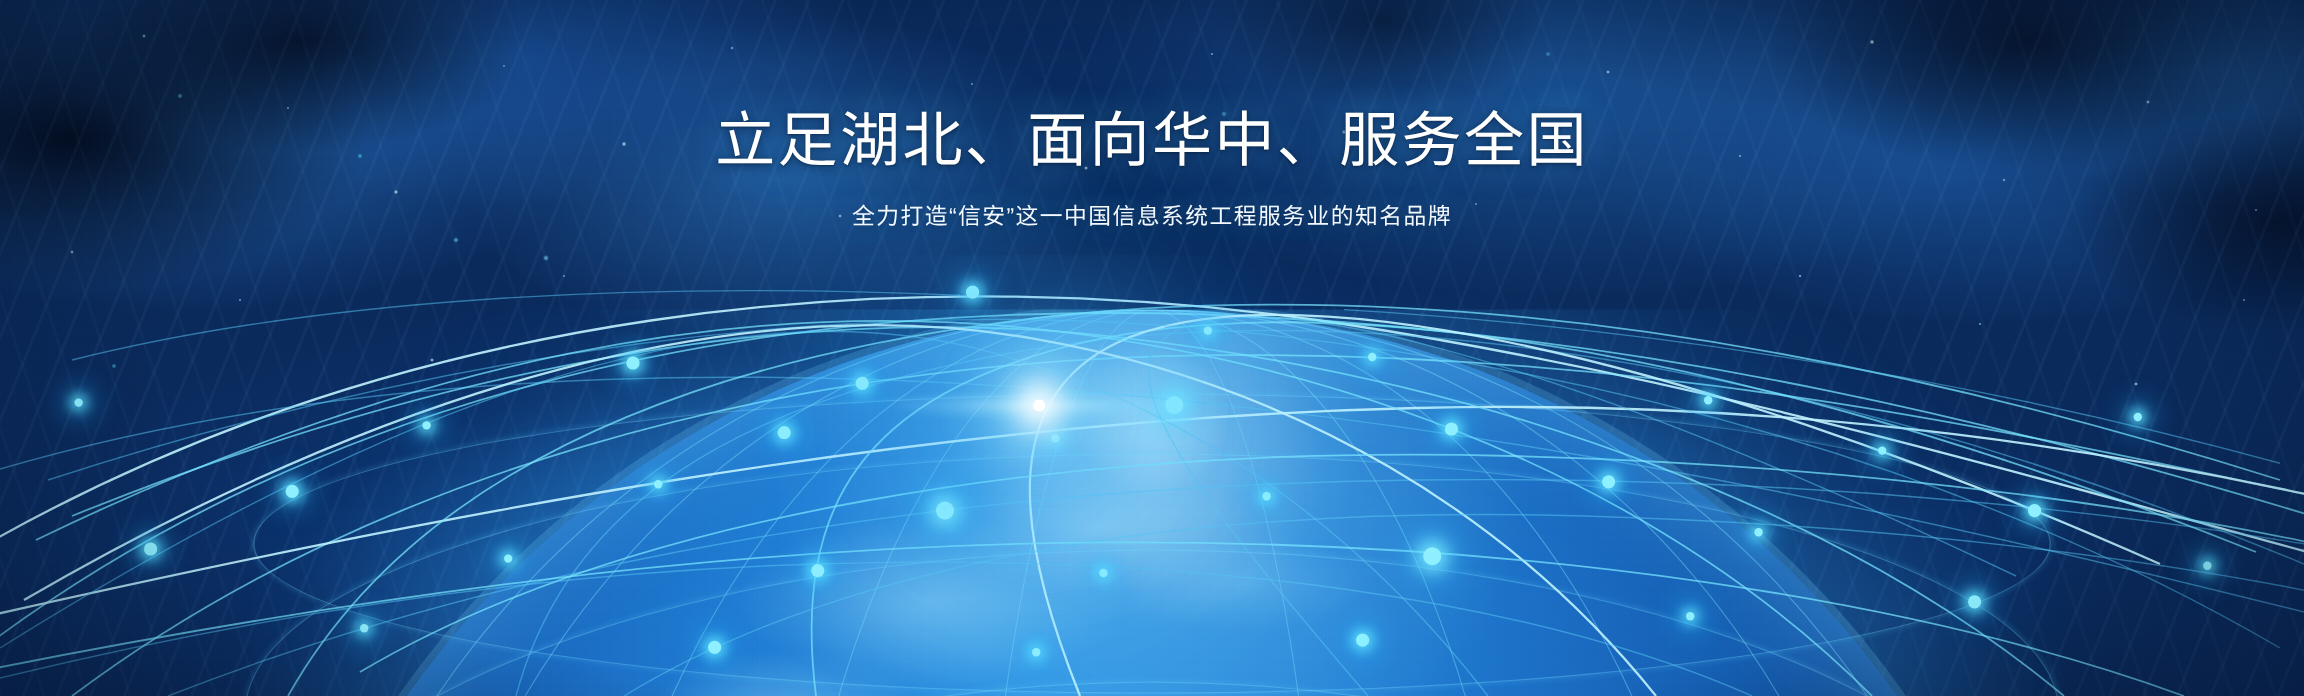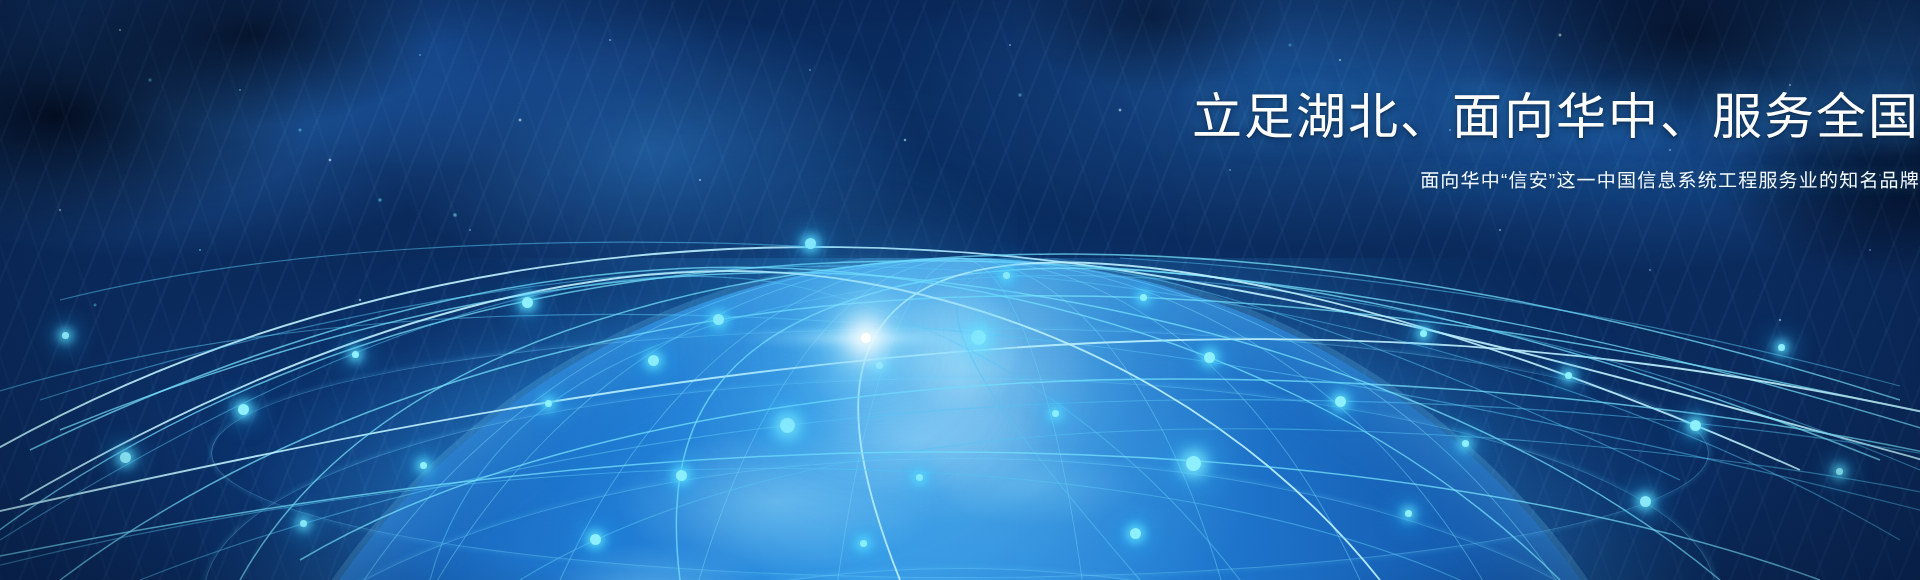--- a/index.html
+++ b/index.html
@@ -202,21 +202,21 @@
   .grain {
     opacity:.10; mix-blend-mode:overlay;
     background-image:
       repeating-linear-gradient(0deg, rgba(255,255,255,.05) 0 1px, rgba(0,0,0,.05) 1px 2px),
       repeating-linear-gradient(90deg, rgba(255,255,255,.04) 0 1px, rgba(0,0,0,.04) 1px 2px);
   }
 
   
   .copy {
     position:absolute; left:0; right:0; top:88px;
-    text-align:right; z-index:40;
+    text-align:center; z-index:40;
   }
   .headline {
     color:#ffffff;
     font-size:50px;
     line-height:1.18;
     letter-spacing:2px;
     font-weight:400;
     text-shadow:
       0 2px 10px rgba(5,30,70,.85),
       0 0 26px rgba(80,190,255,.55),
@@ -335,16 +335,16 @@
 
   <div class="hotspot-flare2"></div>
   <div class="hotspot-flare"></div>
   <div class="hotspot"></div>
 
   <div class="layer vignette"></div>
   <div class="layer grain"></div>
 
   <div class="copy">
     <h1 class="headline">立足湖北、面向华中、服务全国</h1>
-    <p class="subline">面向华中“信安”这一中国信息系统工程服务业的知名品牌</p>
+    <p class="subline">全力打造“信安”这一中国信息系统工程服务业的知名品牌</p>
   </div>
 
 </div>
 
 </body></html>

